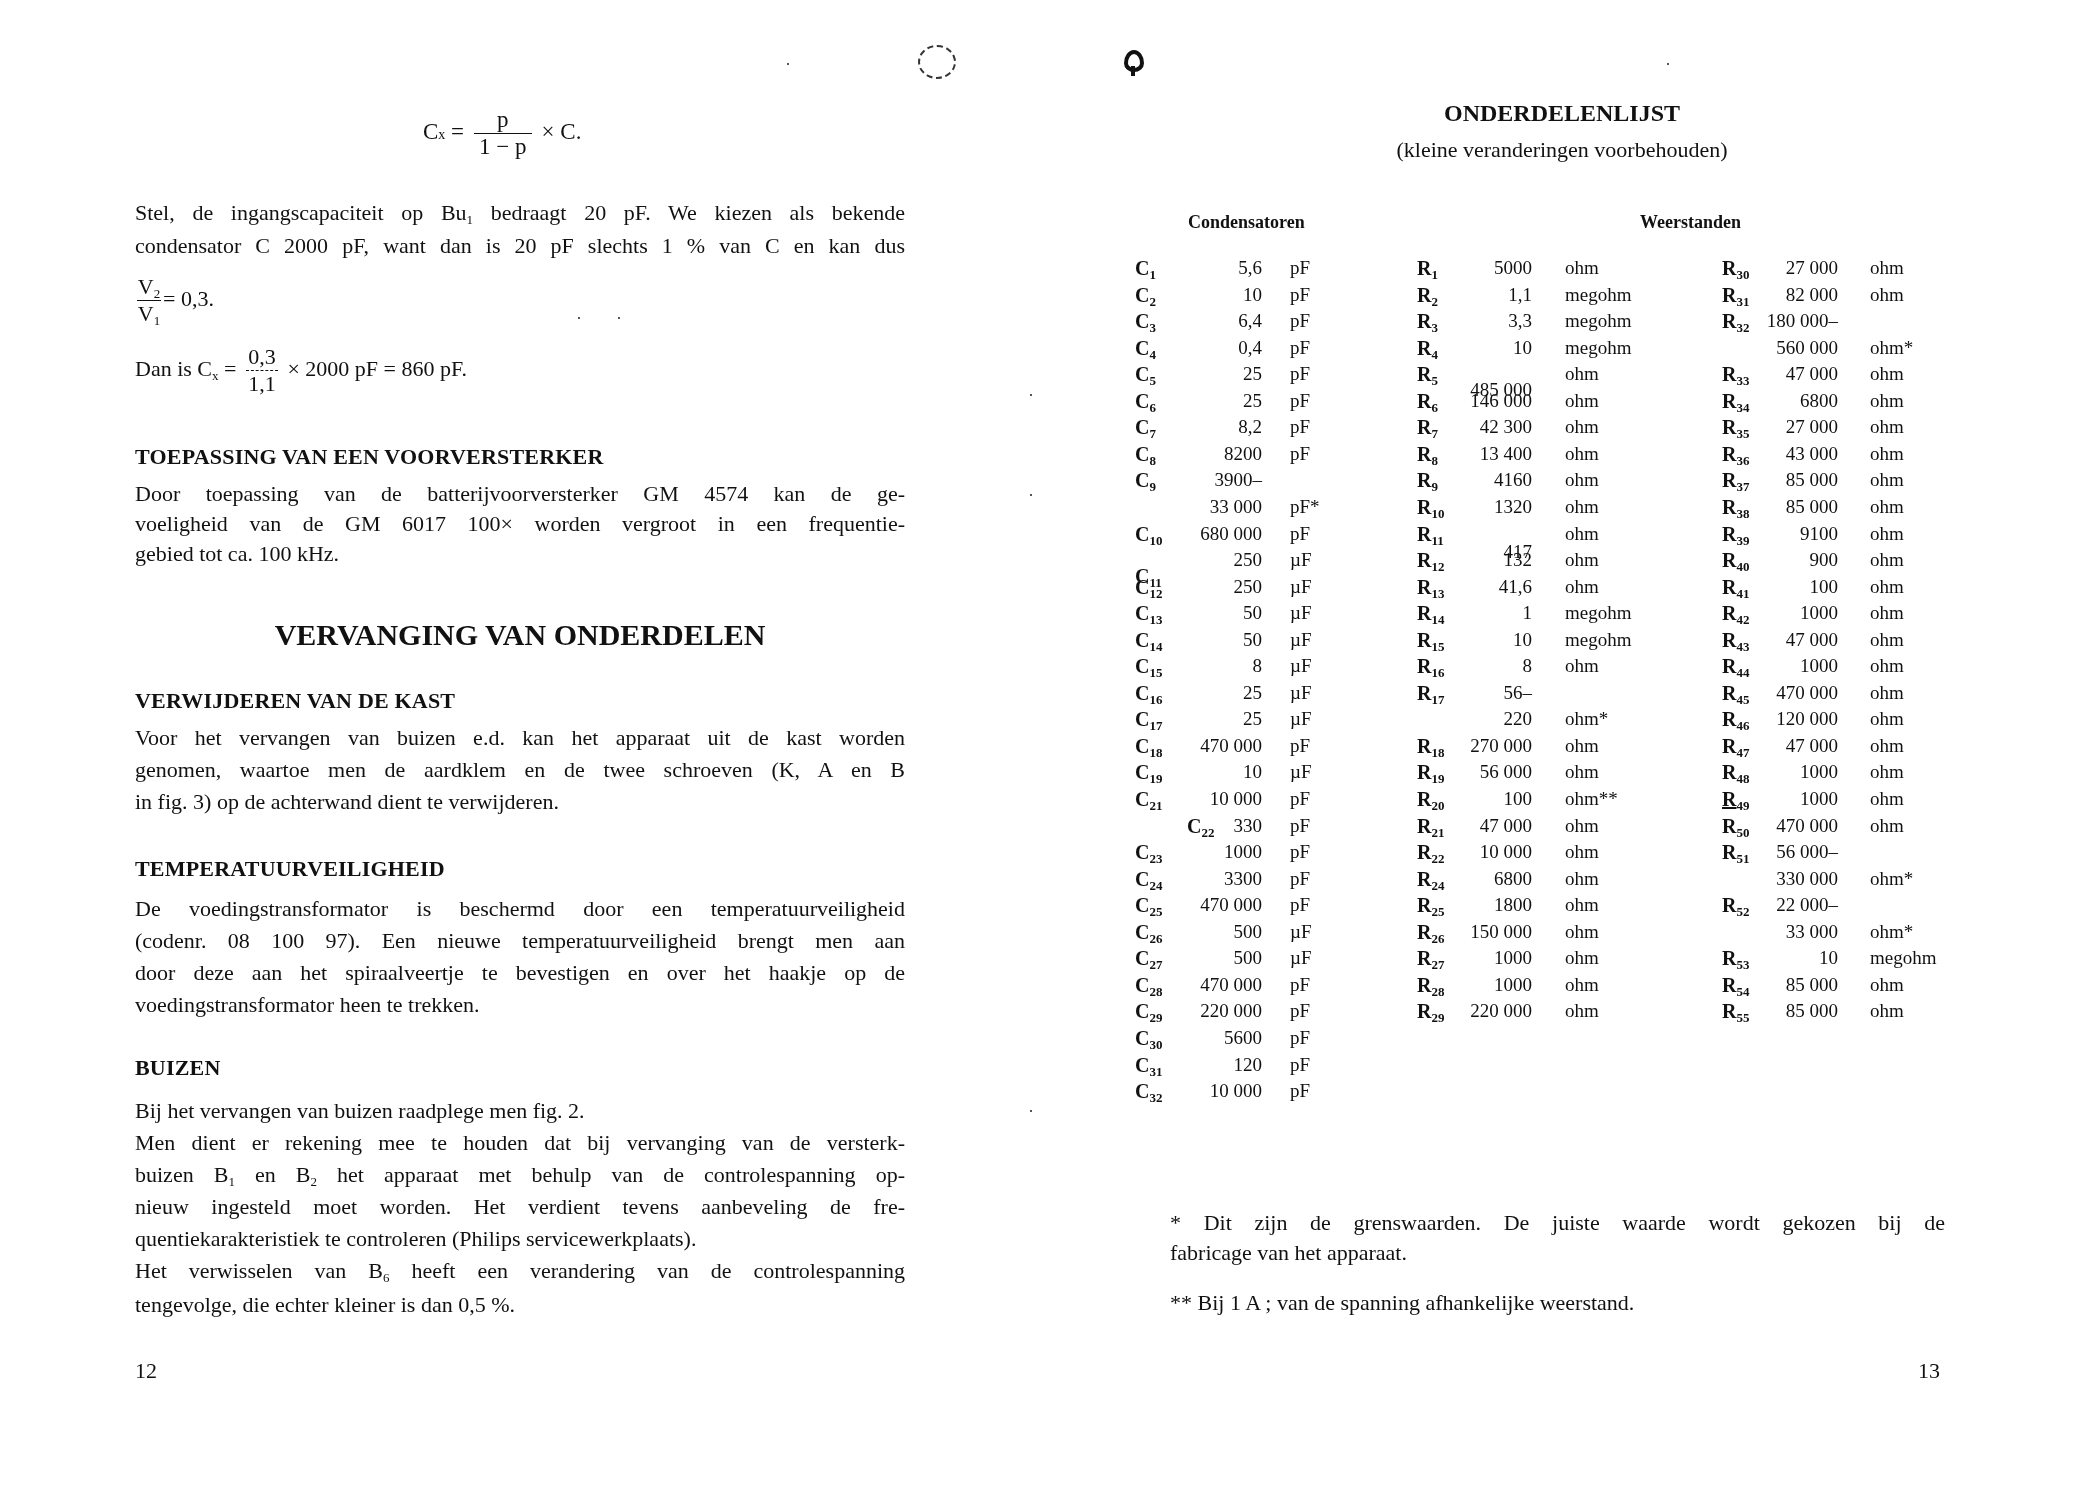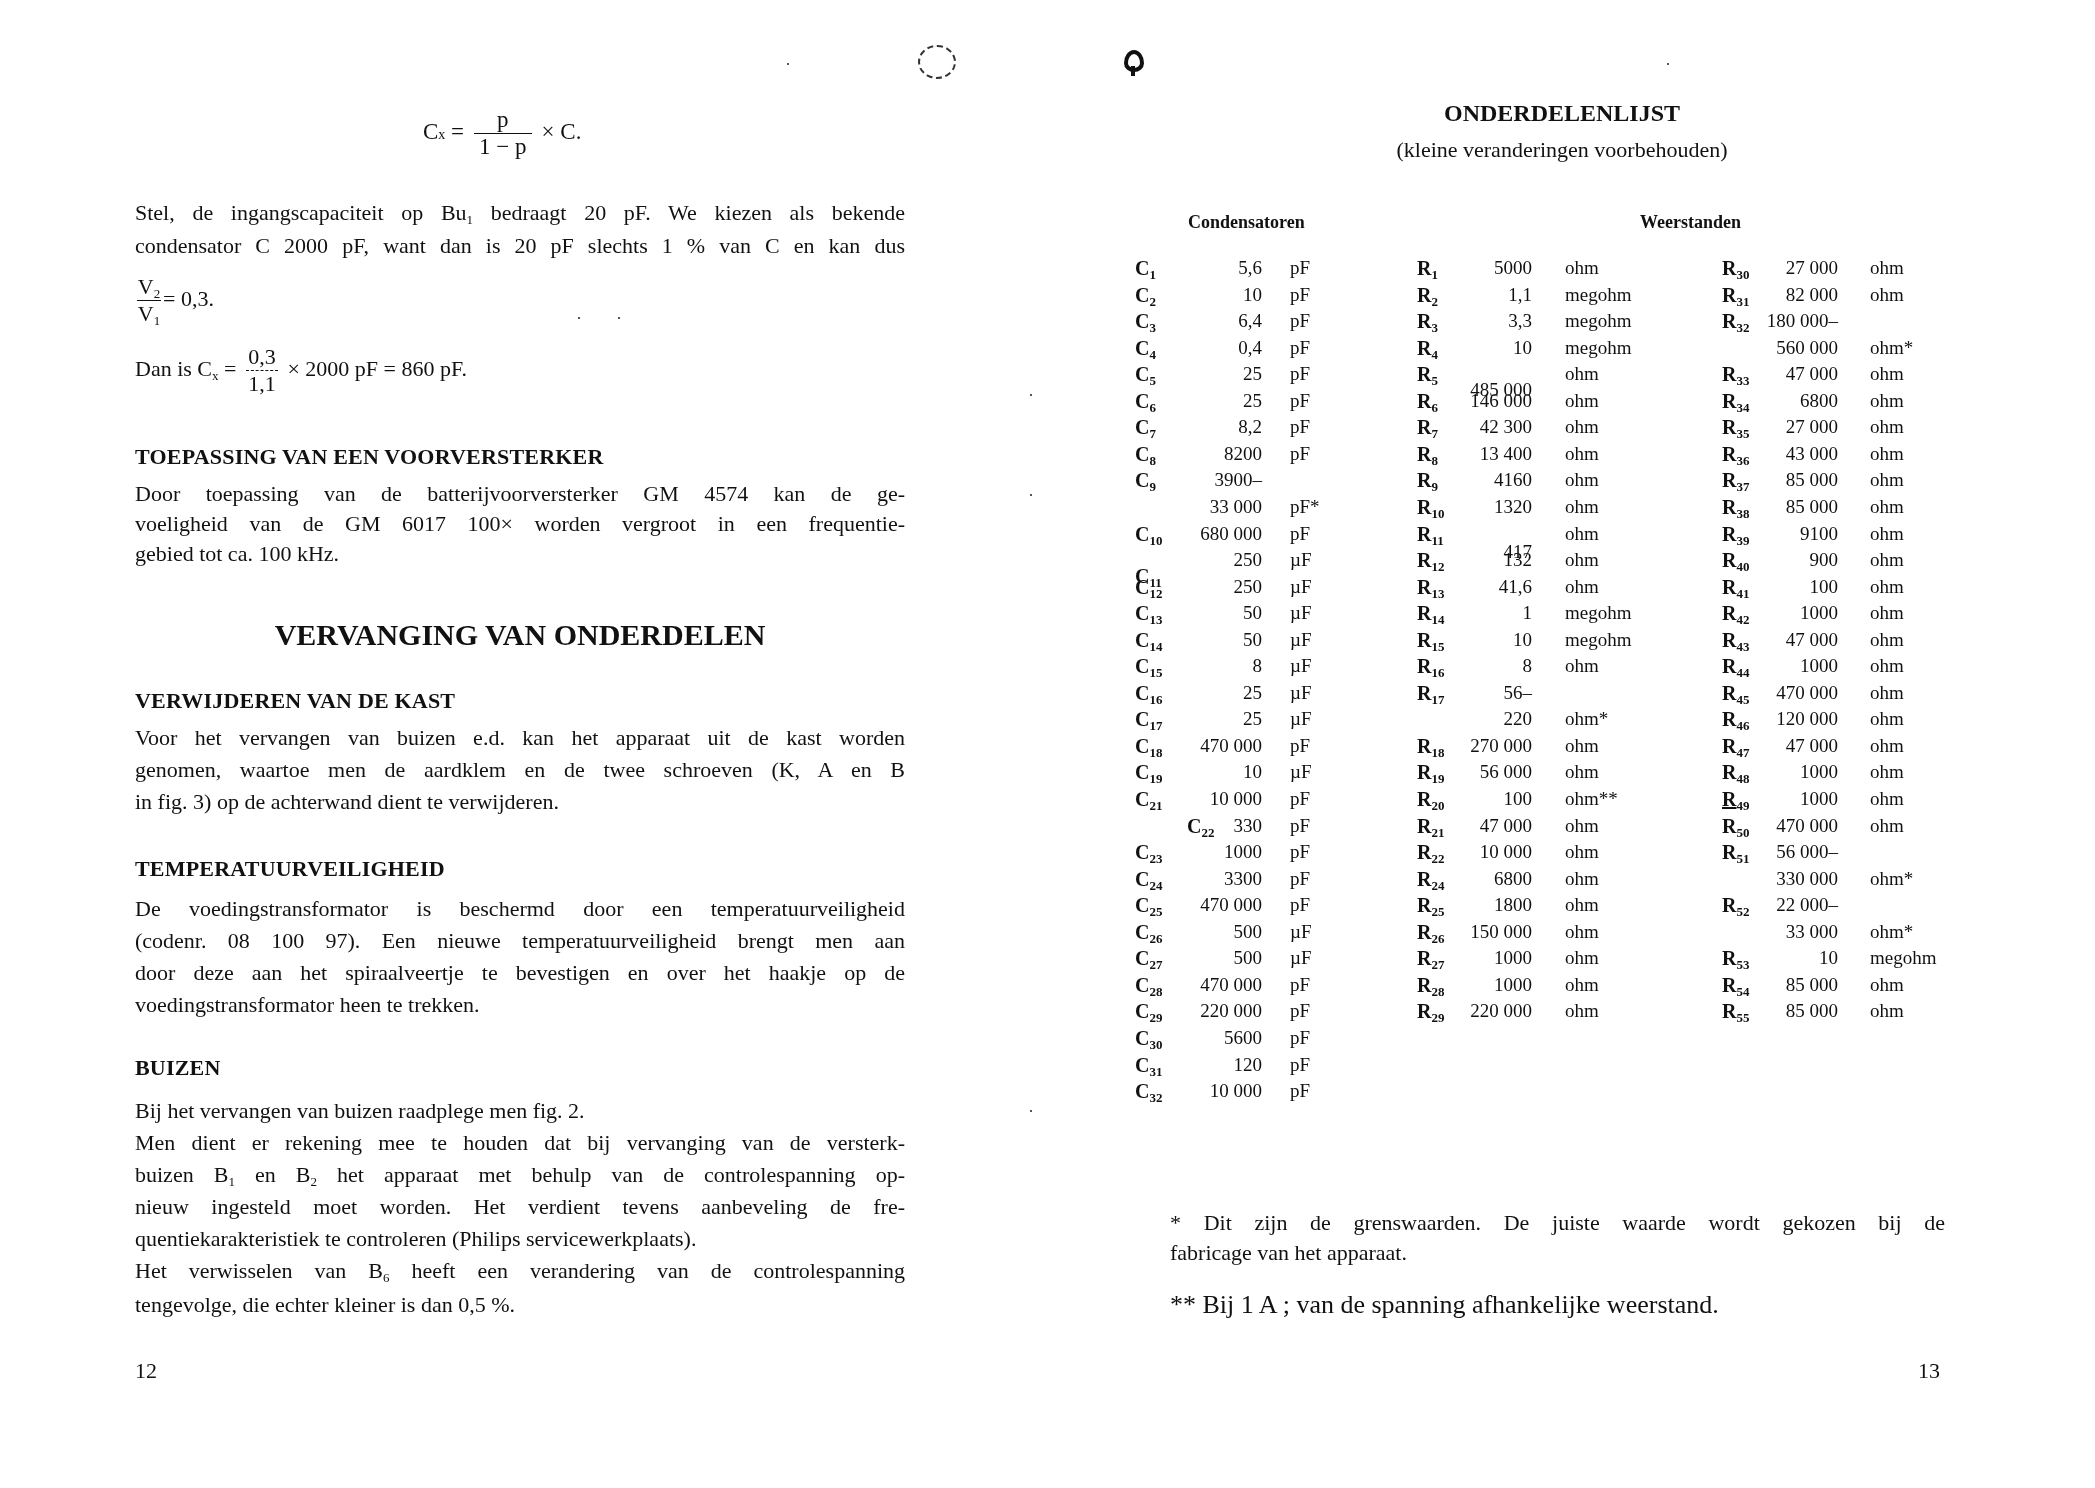--- a/index.html
+++ b/index.html
@@ -552,16 +552,16 @@
       </div>
       <div>
         <span class="tcell lbl" style="left: 1722px; top: 1001.4px;"><span>R</span><span class="sub-label">55</span></span>
         <span class="tcell val" style="left: 1718px; top: 1001.4px;">85 000</span>
         <span class="tcell unit" style="left: 1870px; top: 1001.4px;">ohm</span>
       </div>
     </div>
 
   <div class="abs" style="left:1170px;width:775px;top:1210px;font-size:22px;text-align:justify;text-align-last:justify">* Dit zijn de grenswaarden. De juiste waarde wordt gekozen bij de</div>
   <div class="abs" style="left:1170px;top:1240px;font-size:22px">fabricage van het apparaat.</div>
-  <div class="abs" style="left:1170px;top:1290px;font-size:26px">** Bij 1 A ; van de spanning afhankelijke weerstand.</div>
+  <div class="abs" style="left:1170px;top:1290px;font-size:22px">** Bij 1 A ; van de spanning afhankelijke weerstand.</div>
 
   <div class="abs txt" style="left:1918px;top:1360px">13</div>
 </section>
 
 </body></html>

